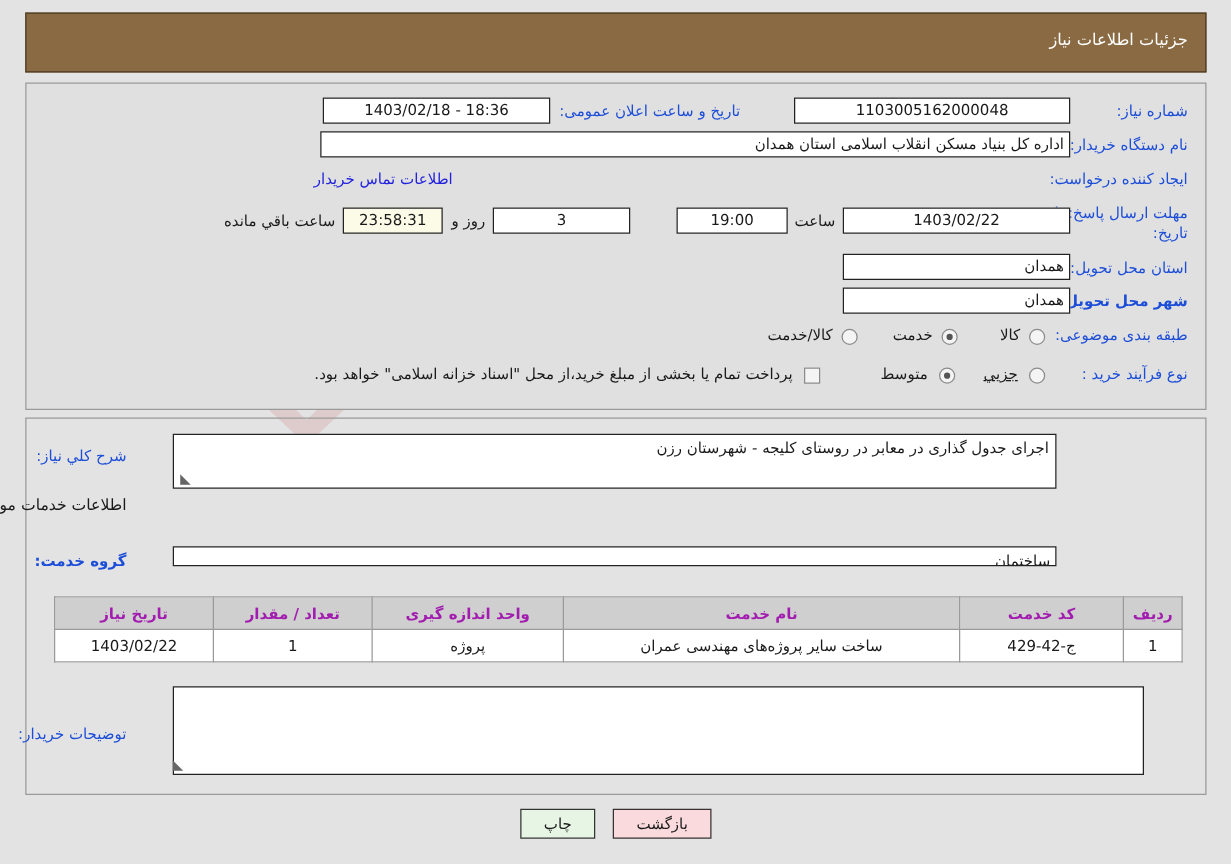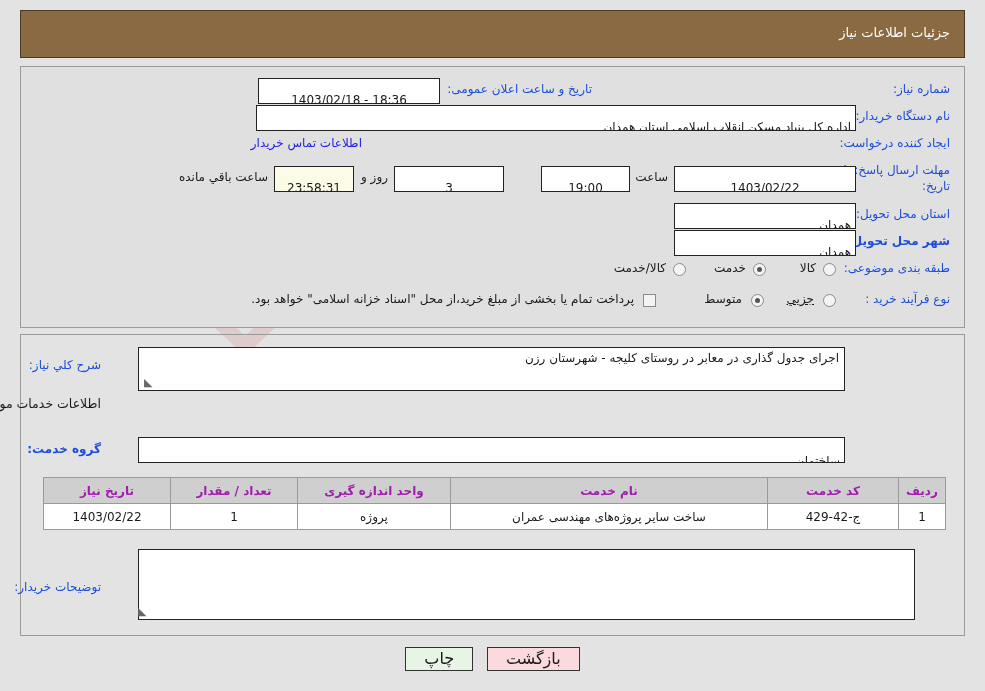--- a/index.html
+++ b/index.html
@@ -107,21 +107,21 @@
   }
   .fld {
     position: absolute;
     background: #ffffff;
     border: 1px solid #222222;
     box-sizing: border-box;
     font-size: 12px;
     color: #1a1a1a;
     line-height: 19px;
     height: 21px;
-    padding: 12px 4px;
+    padding: 0 4px;
     overflow: hidden;
     white-space: nowrap;
     text-align: center;
     font-family: "DejaVu Sans", "Liberation Sans", sans-serif;
   }
   .fld.rt { text-align: right; }
   .fld.tnum { background: #fbfbe8; }
 
   .link {
     position: absolute;
@@ -230,21 +230,21 @@
     position: absolute;
     left: 0;
     top: 647px;
     width: 985px;
     text-align: center;
     z-index: 3;
   }
   .btn {
     display: inline-block;
     border: 1px solid #333333;
-    font-size: 16px;
+    font-size: 12px;
     padding: 4px 18px;
     margin: 0 5px;
     cursor: pointer;
     font-family: "DejaVu Sans", "Liberation Sans", sans-serif;
     line-height: 14px;
   }
   .btn.back  { background: #fadadd; color: #1a1a1a; }
   .btn.print { background: #e7f5e4; color: #1a1a1a; }
 </style>
 </head>
@@ -256,20 +256,21 @@
   <div class="wm-text">AriaTender.net</div>
 </div>
 
 <div class="titlebar">
   <div class="titlebar-text">جزئیات اطلاعات نیاز</div>
 </div>
 
 <div class="panel" id="panel-top">
 
   <div class="lbl" style="right:14px; top:15px;">شماره نیاز:</div>
+  <div class="fld" style="right:108px; top:11px; width:221px;">1103005162000048</div>
   <div class="lbl" style="right:372px; top:15px;">تاریخ و ساعت اعلان عمومی:</div>
   <div class="fld" style="right:524px; top:11px; width:182px;">18:36 - 1403/02/18</div>
 
   <div class="lbl" style="right:14px; top:42px;">نام دستگاه خریدار:</div>
   <div class="fld rt" style="right:108px; top:38px; width:600px;">اداره کل بنیاد مسکن انقلاب اسلامی استان همدان</div>
 
   <div class="lbl" style="right:14px; top:69px;">ایجاد کننده درخواست:</div>
   <div class="link" style="right:602px; top:69px;">اطلاعات تماس خریدار</div>
 
   <div class="lbl" style="right:14px; top:96px;">مهلت ارسال پاسخ: تا</div>

